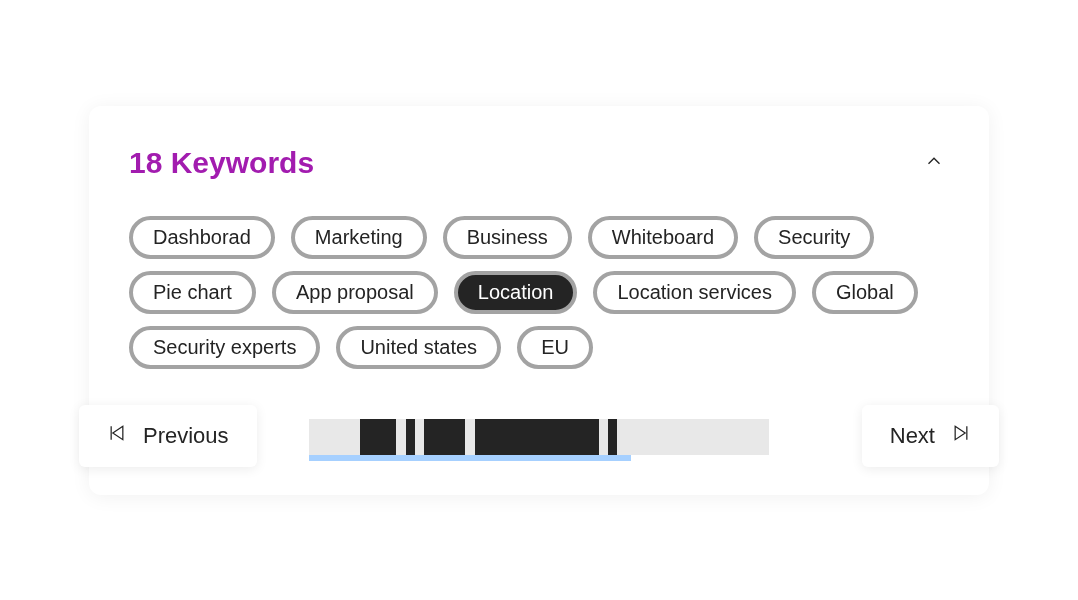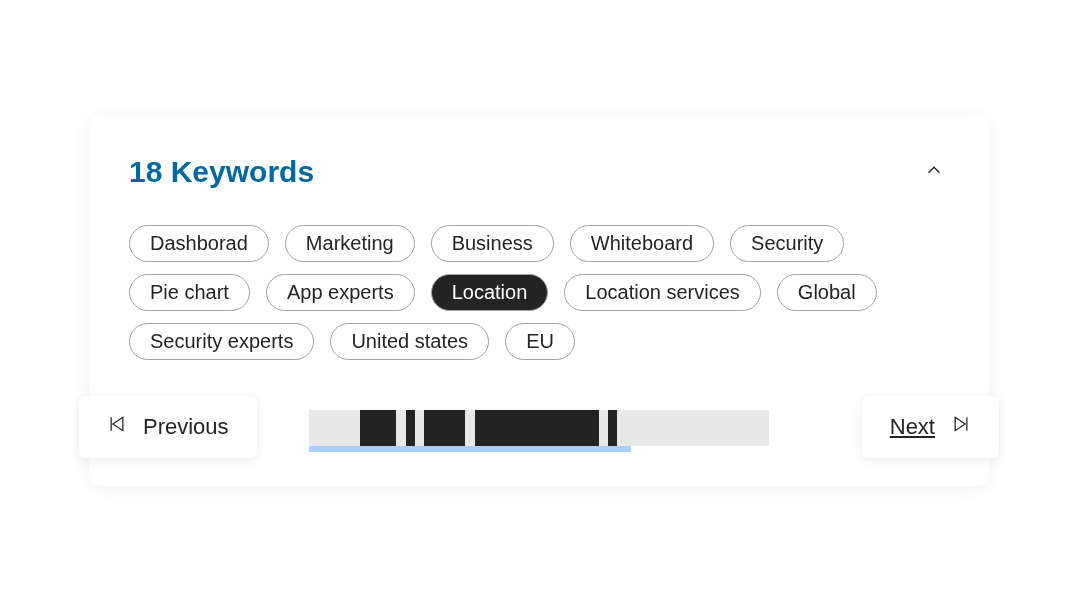--- a/index.html
+++ b/index.html
@@ -27,39 +27,39 @@
     }
     .card-header {
       display: flex;
       justify-content: space-between;
       align-items: center;
       margin-bottom: 36px;
     }
     .card-title {
       font-size: 30px;
       font-weight: 600;
-      color: #0369a1;
+      color: #a21caf;
     }
     .collapse-btn {
       background: none;
       border: none;
       cursor: pointer;
       padding: 4px;
       display: flex;
       align-items: center;
       justify-content: center;
     }
     .keywords-container {
       display: flex;
       flex-wrap: wrap;
       gap: 12px 16px;
       margin-bottom: 50px;
     }
     .keyword-pill {
-      border: 1px solid #a3a3a3;
+      border: 4px solid #a3a3a3;
       border-radius: 999px;
       padding: 6px 20px;
       font-size: 20px;
       color: #242424;
       background: #ffffff;
       cursor: pointer;
       white-space: nowrap;
     }
     .keyword-pill.selected {
       background: #242424;
@@ -84,21 +84,20 @@
       align-items: center;
       gap: 16px;
       position: absolute;
       top: -14px;
     }
     .nav-prev {
       left: -50px;
     }
     .nav-next {
       right: -50px;
-      text-decoration: underline;
     }
     .timeline {
       flex: 1;
       margin: 0 180px;
       position: relative;
     }
     .track-bg {
       height: 36px;
       background: #e8e8e8;
       position: relative;
@@ -132,21 +131,21 @@
     </button>
   </div>
 
   <div class="keywords-container">
       <button class="keyword-pill">Dashborad</button>
       <button class="keyword-pill">Marketing</button>
       <button class="keyword-pill">Business</button>
       <button class="keyword-pill">Whiteboard</button>
       <button class="keyword-pill">Security</button>
       <button class="keyword-pill">Pie chart</button>
-      <button class="keyword-pill">App experts</button>
+      <button class="keyword-pill">App proposal</button>
       <button class="keyword-pill selected">Location</button>
       <button class="keyword-pill">Location services</button>
       <button class="keyword-pill">Global</button>
       <button class="keyword-pill">Security experts</button>
       <button class="keyword-pill">United states</button>
       <button class="keyword-pill">EU</button>
     </div>
 
   <div class="bottom-row">
     <button class="nav-btn nav-prev">

